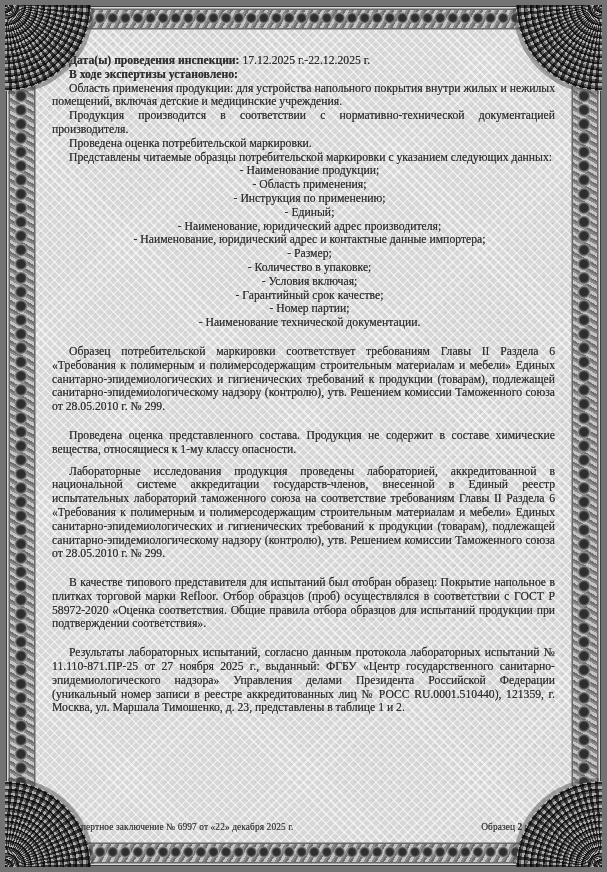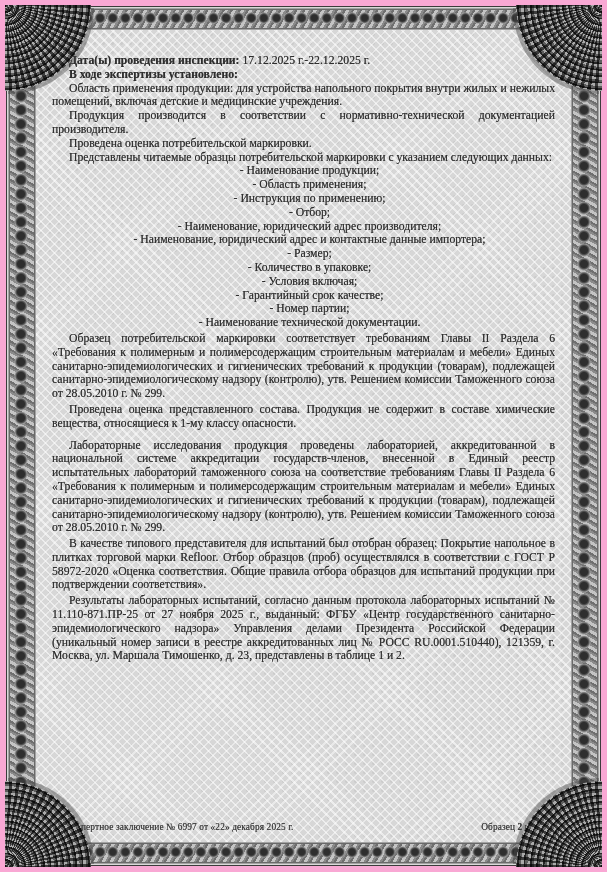--- a/index.html
+++ b/index.html
@@ -1,17 +1,17 @@
 <!DOCTYPE html>
 <html><head>
 <meta charset="utf-8">
 <style>
   html,body { margin:0; padding:0; background:#ffffff; }
   .page {
-    position:relative; width:607px; height:872px; background:#f9a8d4;
+    position:relative; width:607px; height:872px; background:#737373;
     overflow:hidden; font-family:"Liberation Serif", serif;
   }
   .frame { position:absolute; inset:6px; }
   
   .band { position:absolute; background-color:#9d9d9d; }
   .band.h {
     left:0; right:0; height:24px;
     border-top:1px solid #3c3c3c; border-bottom:1px solid #3c3c3c;
     background-image:
       radial-gradient(circle at 6px 11px, #2e2e2e 3.2px, #5c5c5c 4.4px, #9c9c9c 5.2px, rgba(0,0,0,0) 6px),
@@ -56,21 +56,21 @@
       radial-gradient(rgba(0,0,0,.05) 1px, rgba(0,0,0,0) 1.8px);
     background-size:auto, auto, 9px 9px;
   }
   
   .content {
     position:absolute; inset:0; padding:24px 16px 0 16px;
     font-size:11.7px; line-height:13.8px; color:#2e2e2e;
     text-shadow:0 0 .5px rgba(45,45,45,.65);
   }
   .content p { margin:0; text-align:justify; text-indent:17px; }
-  .content p.g { margin-top:2px; }
+  .content p.g { margin-top:15px; }
   .content p.gg { margin-top:8px; }
   .lead b { font-weight:bold; }
   .list div { padding-left:12px; text-align:center; }
   .footer {
     position:absolute; left:30px; bottom:7px;
     display:flex; justify-content:space-between;
     font-size:9.4px; color:#3b3b3b; letter-spacing:.1px;
   }
   .footer .sp { white-space:pre; }
 </style>
@@ -93,21 +93,21 @@
 
         <p>Область применения продукции: для устройства напольного покрытия внутри жилых и нежилых помещений, включая детские и медицинские учреждения.</p>
         <p>Продукция производится в соответствии с нормативно-технической документацией производителя.</p>
         <p>Проведена оценка потребительской маркировки.</p>
         <p>Представлены читаемые образцы потребительской маркировки с указанием следующих данных:</p>
 
         <div class="list">
           <div>- Наименование продукции;</div>
           <div>- Область применения;</div>
           <div>- Инструкция по применению;</div>
-          <div>- Отбор;</div>
+          <div>- Единый;</div>
           <div>- Наименование, юридический адрес производителя;</div>
           <div>- Наименование, юридический адрес и контактные данные импортера;</div>
           <div>- Размер;</div>
           <div>- Количество в упаковке;</div>
           <div>- Условия включая;</div>
           <div>- Гарантийный срок качестве;</div>
           <div>- Номер партии;</div>
           <div>- Наименование технической документации.</div>
         </div>
 

